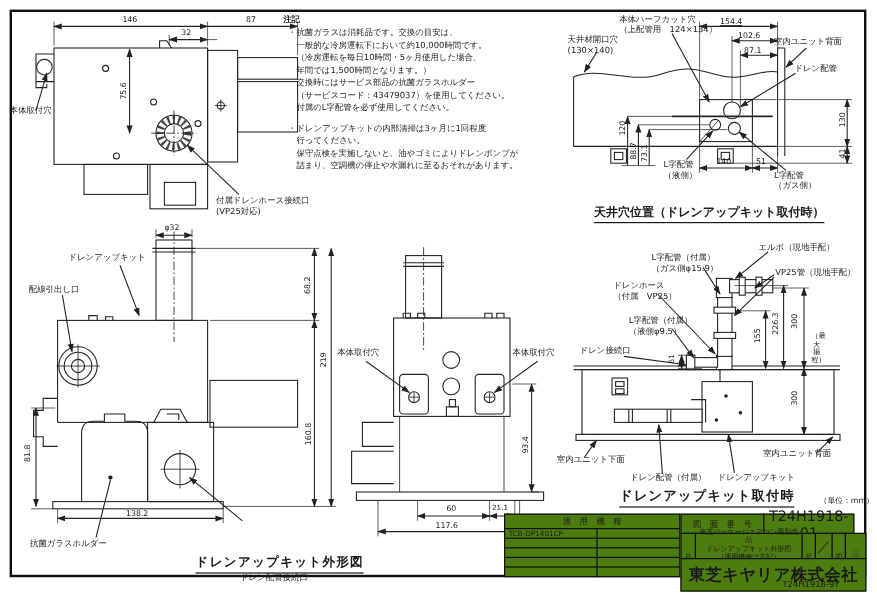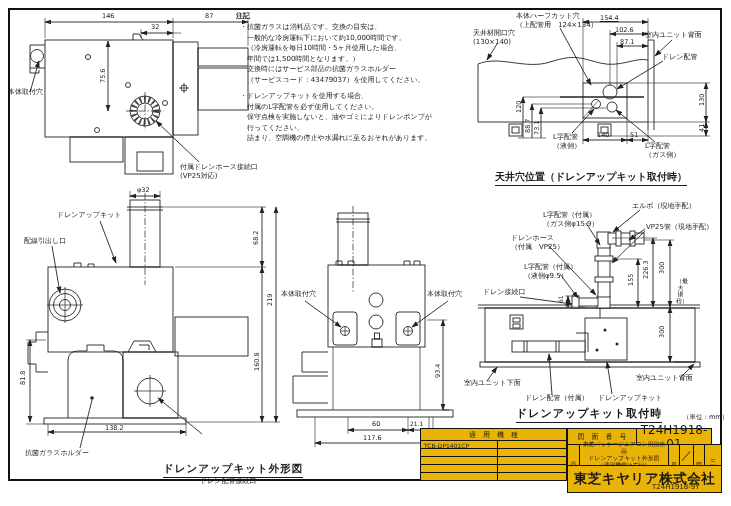--- a/index.html
+++ b/index.html
@@ -7,21 +7,21 @@
          font-family:"DejaVu Sans","Liberation Sans",sans-serif;color:#1a1a1a;}
   #frame{position:absolute;left:8px;top:8px;width:710px;height:469px;border:2px solid #111;}
   svg.art{position:absolute;left:0;top:0;}
   .lb{position:absolute;font-size:7px;line-height:1.3;white-space:nowrap;color:#1a1a1a;}
   .d{position:absolute;font-size:6.5px;line-height:1;white-space:nowrap;color:#1a1a1a;}
   .r{transform:rotate(-90deg);transform-origin:left top;}
   .cap{position:absolute;font-weight:bold;white-space:nowrap;border-bottom:1px solid #1a1a1a;padding-bottom:1px;}
   .notes{position:absolute;left:240px;top:22px;font-size:7px;line-height:1.5;}
   .notes div{white-space:nowrap;}
   .notes .gap{margin-top:6px;}
-  .tb{position:absolute;border:1px solid #111;box-sizing:border-box;background:#eab308;}
+  .tb{position:absolute;border:1px solid #111;box-sizing:border-box;background:#4d7c0f;}
   .tb.c{display:flex;align-items:center;justify-content:center;text-align:center;}
   .stack{width:9px;word-break:break-all;white-space:normal;line-height:1.12;text-align:center;margin-top:28px;}
   .empty-row{position:absolute;border-bottom:1px solid #111;}
 </style>
 </head>
 <body>
 
 <div id="sheet">
   <div id="frame"></div>
 
@@ -202,24 +202,24 @@
   </svg>
 
   <div class="lb" style="left:236px;top:12px;font-weight:bold;">注記</div>
   <div class="notes">
     <div>・抗菌ガラスは消耗品です。交換の目安は、</div>
     <div>　一般的な冷房運転下において約10,000時間です。</div>
     <div>　（冷房運転を毎日10時間・5ヶ月使用した場合、</div>
     <div>　年間では1,500時間となります。）</div>
     <div>　交換時にはサービス部品の抗菌ガラスホルダー</div>
     <div>　（サービスコード：43479037）を使用してください。</div>
-    <div class="gap">・ドレンアップキットを使用する場合、</div>
     <div>　付属のL字配管を必ず使用してください。</div>
+    <div class="gap">・ドレンアップキットの内部清掃は3ヶ月に1回程度</div>
+    <div>　行ってください。</div>
     <div>　保守点検を実施しないと、油やゴミによりドレンポンプが</div>
-    <div>　行ってください。</div>
     <div>　詰まり、空調機の停止や水漏れに至るおそれがあります。</div>
   </div>
 
   <div class="d" style="left:102px;top:13px;">146</div>
   <div class="d" style="left:205px;top:13px;">87</div>
   <div class="d" style="left:151px;top:24px;">32</div>
   <div class="d r" style="left:100px;top:83px;">75.6</div>
   <div class="lb" style="left:8px;top:88px;">本体取付穴</div>
   <div class="lb" style="left:180px;top:163px;">
     <div>付属ドレンホース接続口</div>

